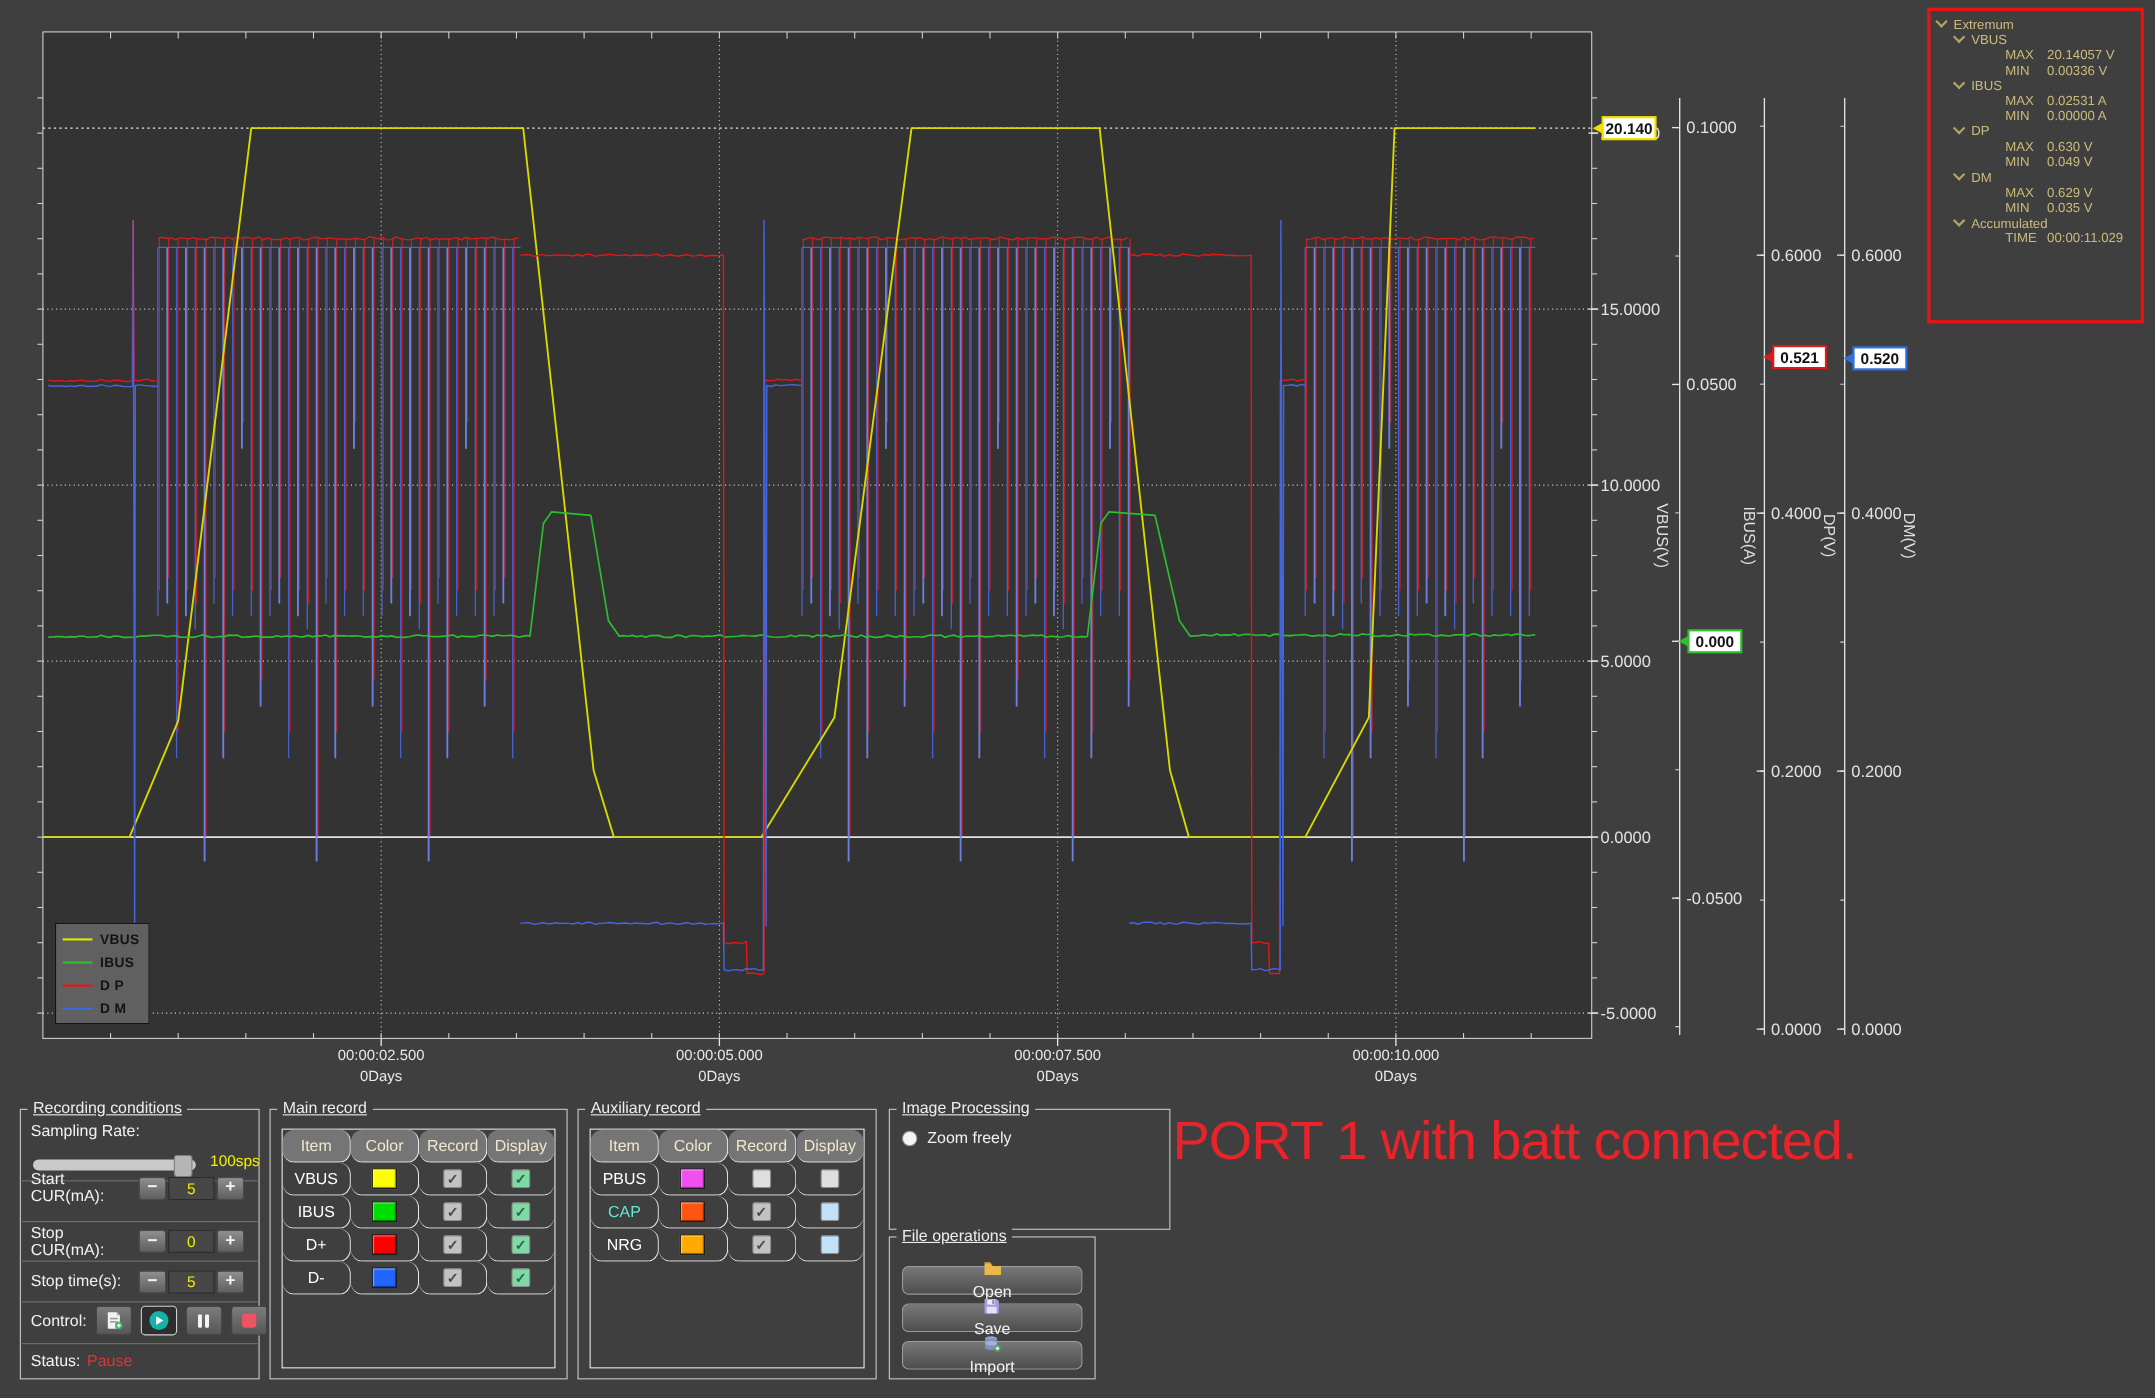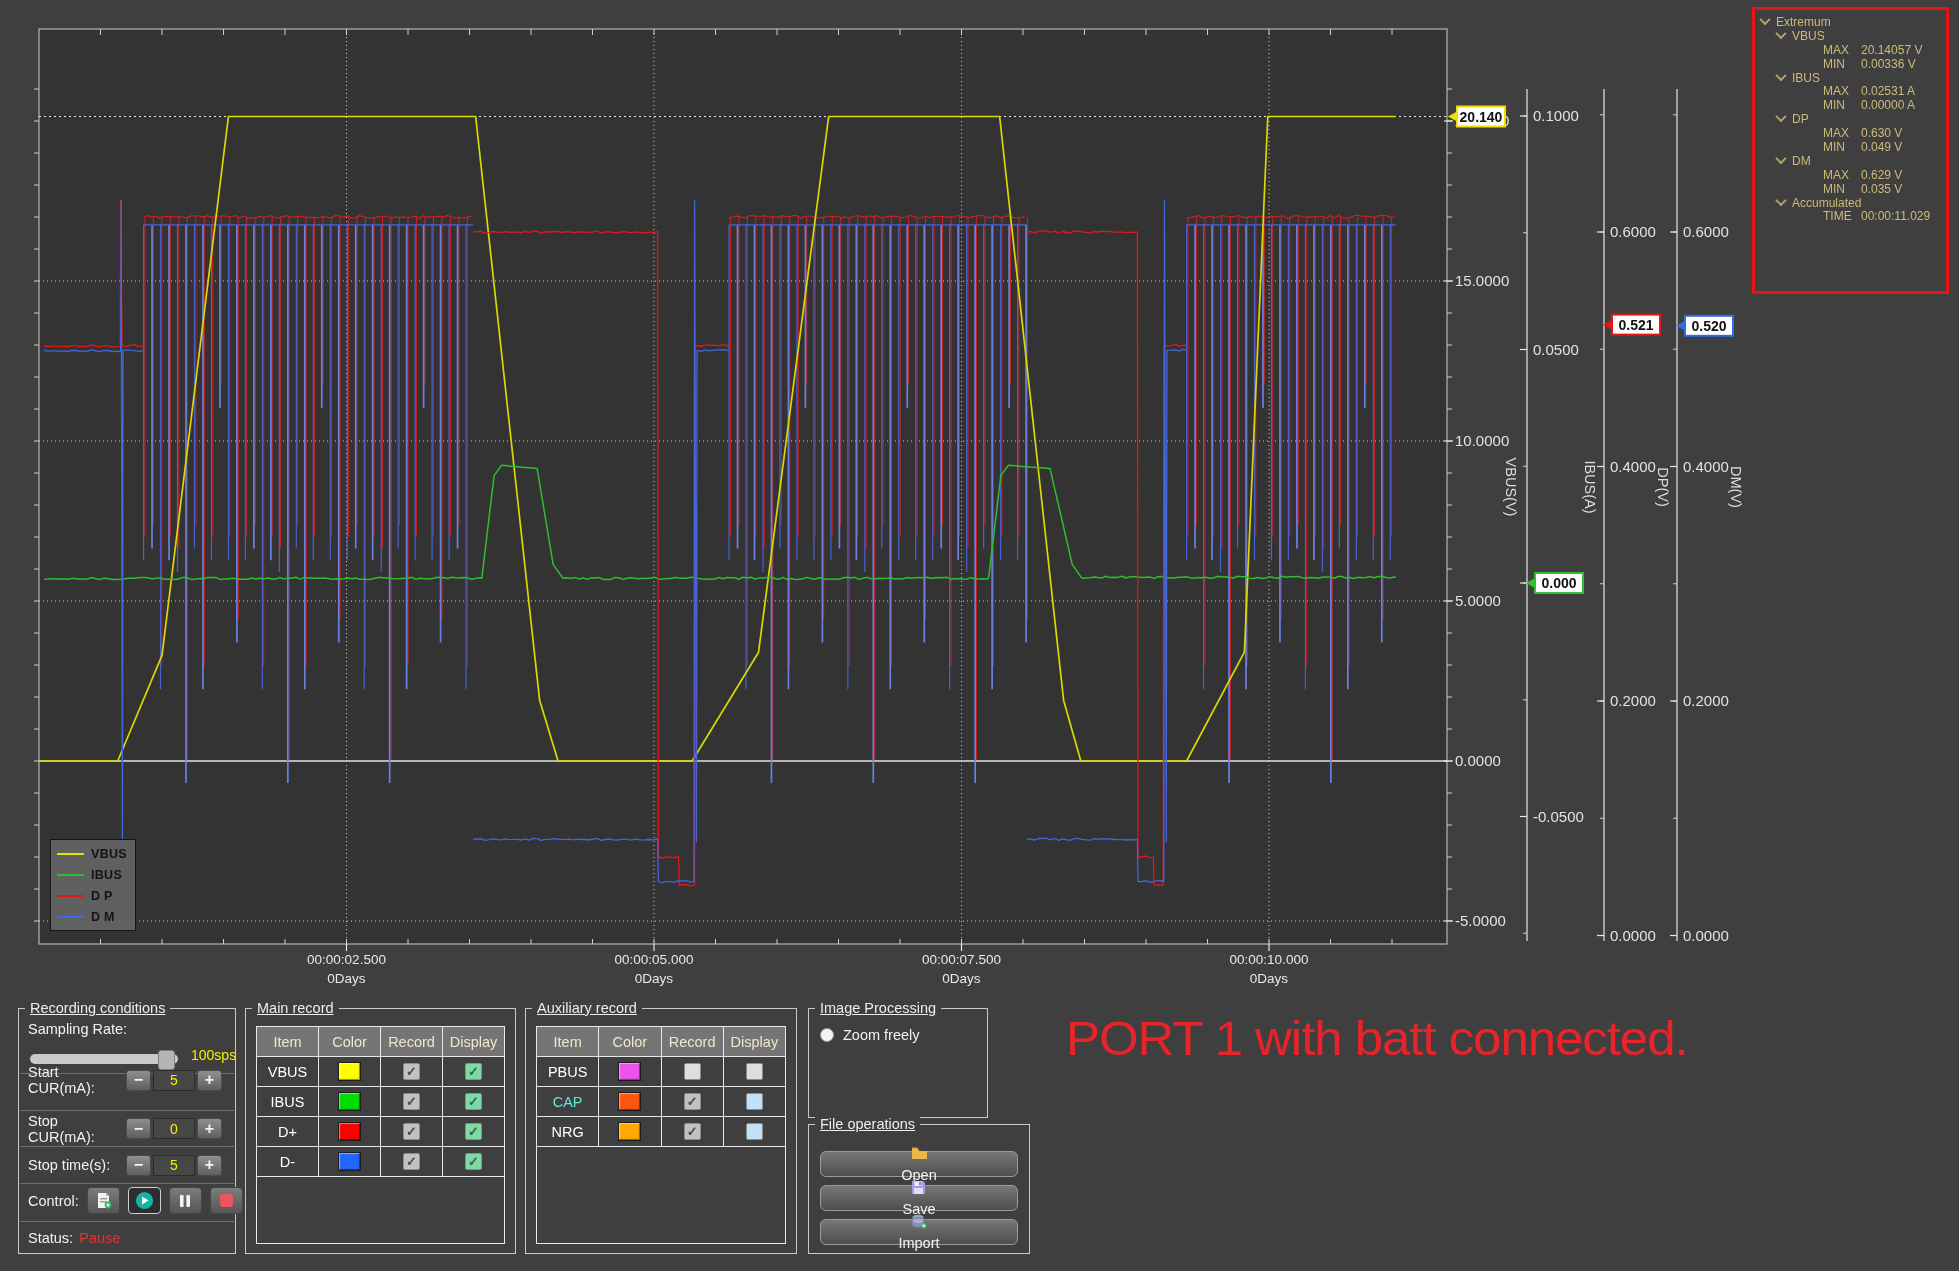--- a/index.html
+++ b/index.html
@@ -51,21 +51,21 @@
   .ctl-btn{width:33px;height:27px;border-radius:4px;background:linear-gradient(#7c7c7c,#565656);
            border:1px solid #454545;display:flex;align-items:center;justify-content:center;box-sizing:border-box;}
   .ctl-btn.active{background:#2e2e2e;border:1px solid #cfcfcf;}
   .status-val{color:#e83030;margin-left:6px;}
 
   
   .tbl{position:absolute;left:10px;right:10px;top:17px;bottom:9px;border:1px solid #e9e9e9;
        display:flex;flex-direction:column;}
   .trow{display:flex;flex:none;height:30px;}
   .tcell{flex:1;border-right:1px solid #e9e9e9;border-bottom:1px solid #e9e9e9;display:flex;
-         align-items:center;justify-content:center;font-size:14.5px;box-sizing:border-box;}
+         align-items:center;justify-content:center;font-size:14.5px;box-sizing:border-box;border-radius:11px;}
   .tcell:last-child{border-right:none;}
   .thead .tcell{background:#757575;color:#efe8cd;}
   .tfill{flex:1;}
   .swatch{width:21px;height:17px;border:1px solid #1d1d1d;box-shadow:inset -1px -1px 1px rgba(0,0,0,.45),inset 1px 1px 1px rgba(255,255,255,.45);}
   .cbx{width:17px;height:17px;border-radius:2px;display:flex;align-items:center;justify-content:center;
        font-size:13px;font-weight:bold;color:#4c4c4c;border:1px solid #8d8d8d;box-sizing:border-box;}
   .cb-gray{background:#c2c2c2;} .cb-green{background:#7fd9a4;color:#2c6c49;}
   .cb-plain{background:#dedede;} .cb-blue{background:#c2e0f6;}
 
   
@@ -774,29 +774,29 @@
           <span class="cbx cb-gray">✓</span>
         </div>
         <div class="tcell">
           <span class="cbx cb-blue"></span>
         </div>
       </div>
       <div class="tfill"></div>
     </div>
 </div>
 
-<div class="gb" style="left:808px;top:1008px;width:180px;height:110px;">
+<div class="gb" style="left:808px;top:1008px;width:256px;height:110px;">
   <span class="gb-title">Image Processing</span>
   <div style="position:absolute;left:11px;top:18px;display:flex;align-items:center;gap:9px;">
     <span class="radio"></span>
     <span style="font-size:14.5px;color:#f2f2f2;">Zoom freely</span>
   </div>
 </div>
 
-<div class="gb" style="left:808px;top:1124px;width:222px;height:130px;">
+<div class="gb" style="left:808px;top:1124px;width:188px;height:130px;">
   <span class="gb-title">File operations</span>
   <div id="fileops">
       <div class="fo-btn" style="top: 26px;">
         <span class="fo-icon"><svg width="17" height="15" viewBox="0 0 17 15">
             <path d="M1 3h6l1.5 2H16v8H1z" fill="#e8b84b"></path>
             <path d="M1 3v-1.5h5L7.5 3z" fill="#d9a53a"></path>
           </svg></span>
         <span>Open</span>
       </div>
       <div class="fo-btn" style="top: 60px;">

